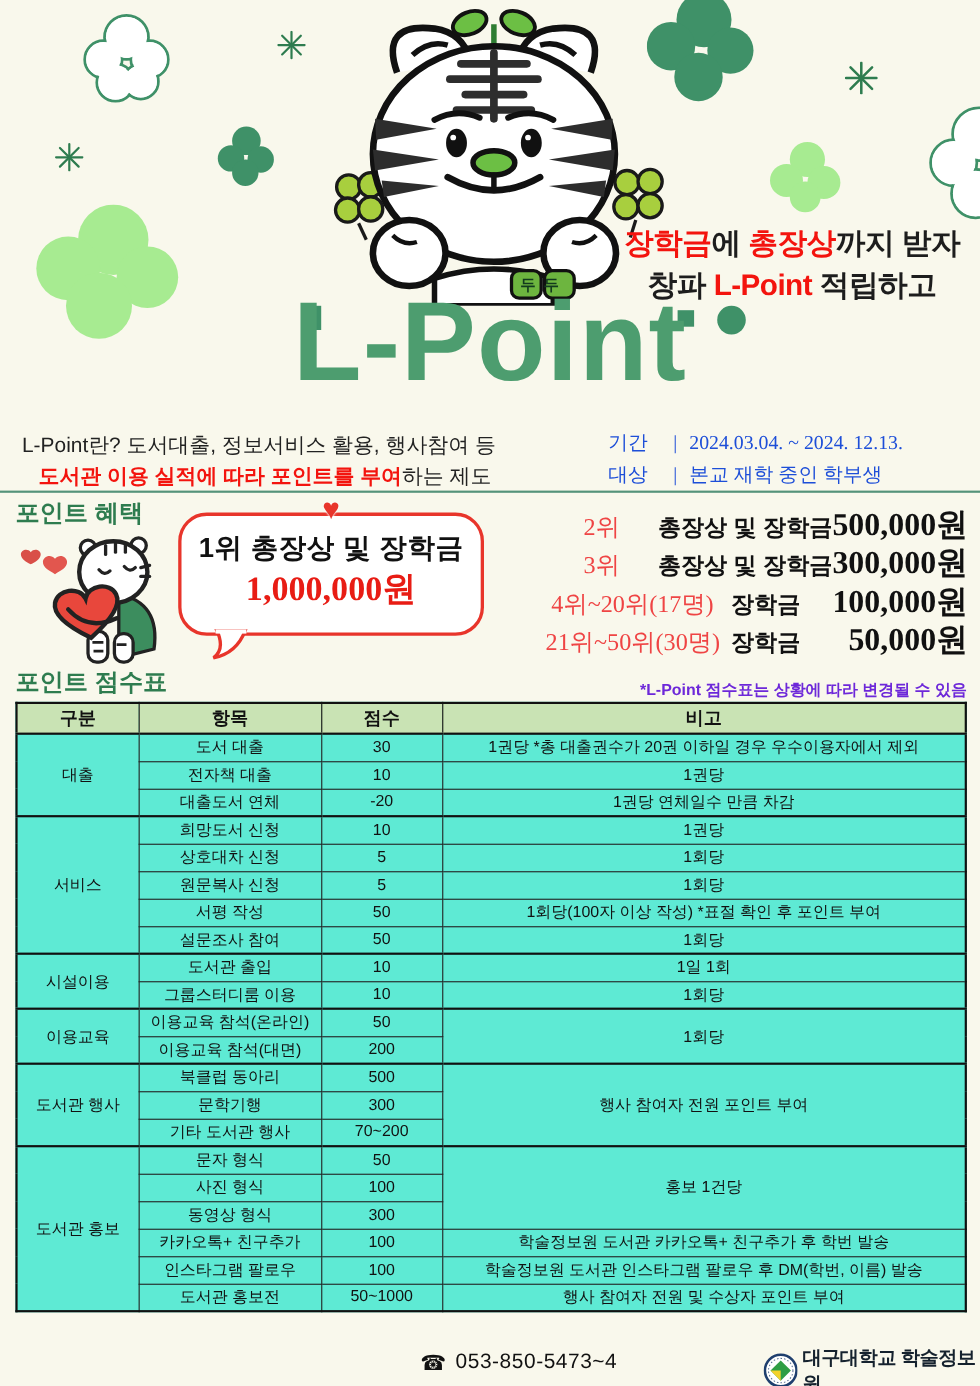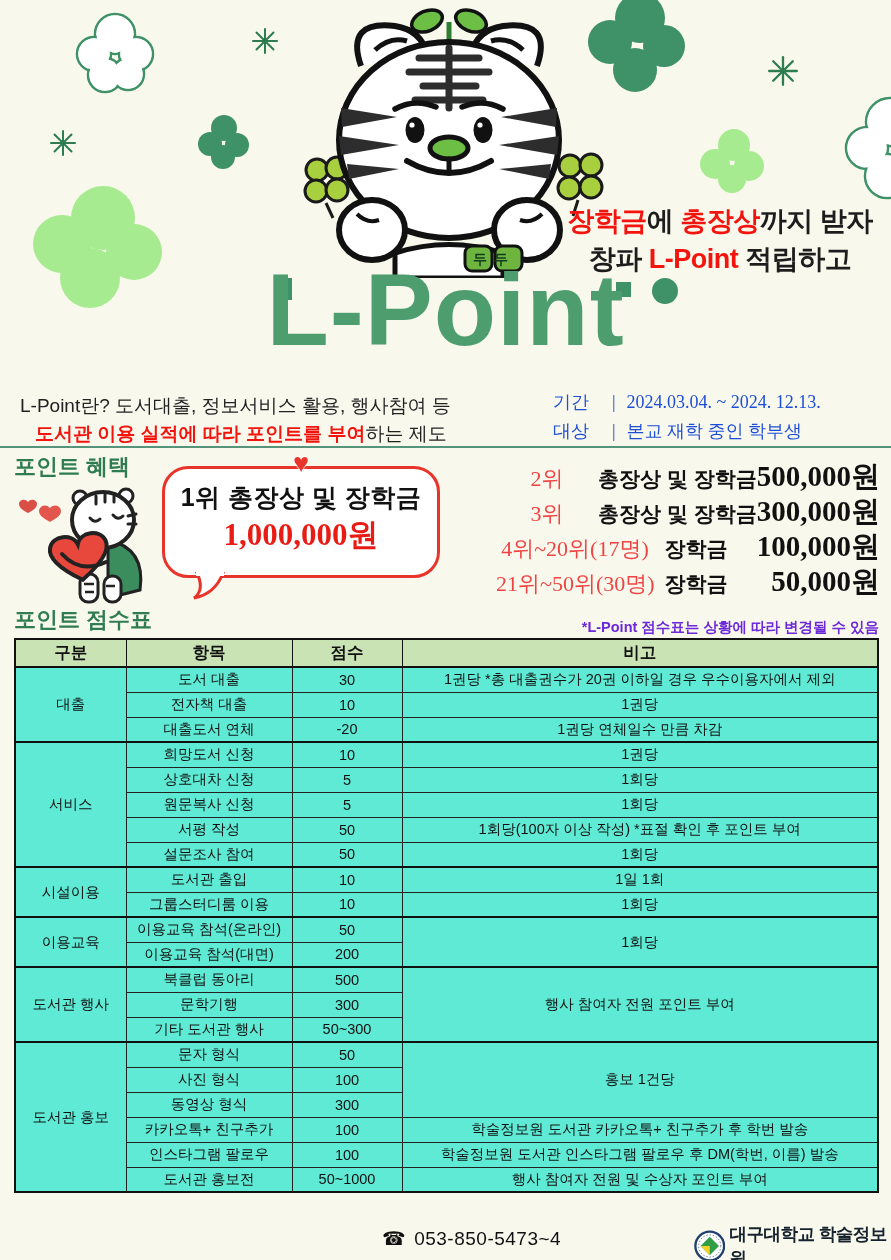--- a/index.html
+++ b/index.html
@@ -406,21 +406,21 @@
           <td class="col-item">북클럽 동아리</td>
           <td class="col-points">500</td>
           <td class="col-note" rowspan="3">행사 참여자 전원 포인트 부여</td>
         </tr>
         <tr>
           <td class="col-item">문학기행</td>
           <td class="col-points">300</td>
         </tr>
         <tr>
           <td class="col-item">기타 도서관 행사</td>
-          <td class="col-points">50~300</td>
+          <td class="col-points">70~200</td>
         </tr>
         <tr class="group-start">
           <td class="col-group" rowspan="6">도서관 홍보</td>
           <td class="col-item">문자 형식</td>
           <td class="col-points">50</td>
           <td class="col-note" rowspan="3">홍보 1건당</td>
         </tr>
         <tr>
           <td class="col-item">사진 형식</td>
           <td class="col-points">100</td>

